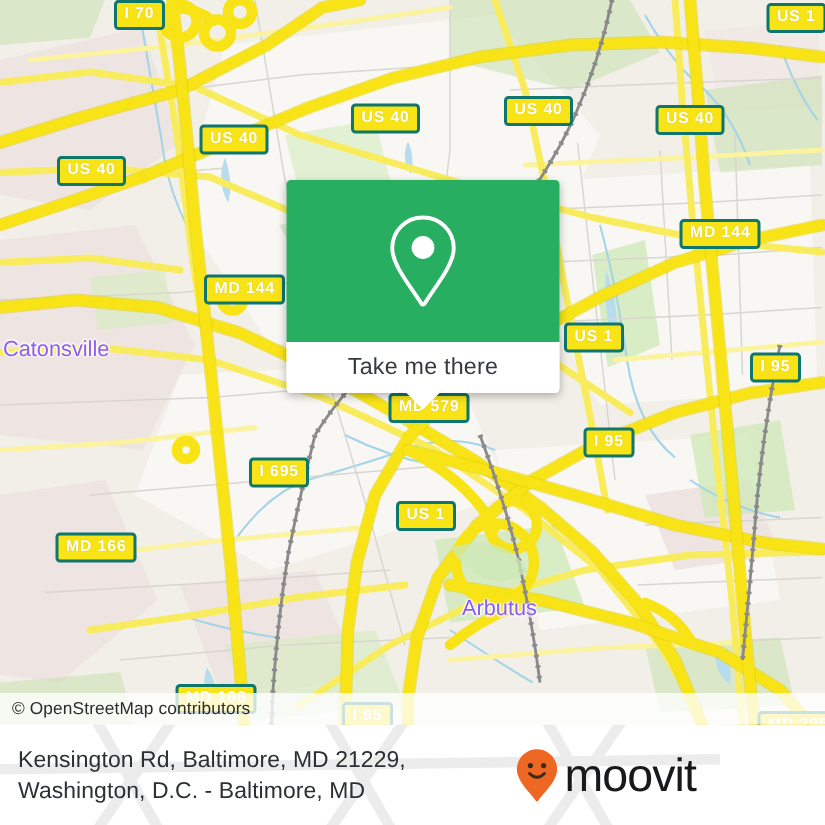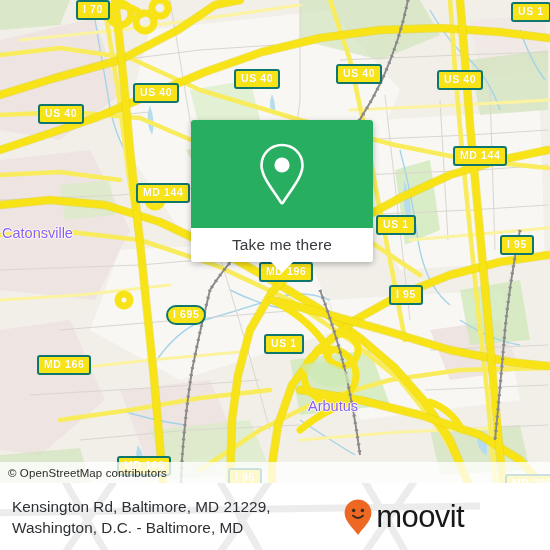--- a/index.html
+++ b/index.html
@@ -286,23 +286,23 @@
     <div class="shield" style="left:511px;top:2px;">US 1</div>
     <div class="shield" style="left:234px;top:69px;">US 40</div>
     <div class="shield" style="left:336px;top:64px;">US 40</div>
     <div class="shield" style="left:437px;top:70px;">US 40</div>
     <div class="shield" style="left:133px;top:83px;">US 40</div>
     <div class="shield" style="left:38px;top:104px;">US 40</div>
     <div class="shield" style="left:453px;top:146px;">MD 144</div>
     <div class="shield" style="left:136px;top:183px;">MD 144</div>
     <div class="shield" style="left:376px;top:215px;">US 1</div>
     <div class="shield" style="left:500px;top:235px;">I 95</div>
-    <div class="shield" style="left:259px;top:262px;">MD 196</div>
+    <div class="shield" style="left:259px;top:262px;">MD 579</div>
     <div class="shield" style="left:389px;top:285px;">I 95</div>
-    <div class="shield" style="left:166px;top:305px;border-radius:10px;">I 695</div>
+    <div class="shield" style="left:166px;top:305px;">I 695</div>
     <div class="shield" style="left:264px;top:334px;">US 1</div>
     <div class="shield" style="left:37px;top:355px;">MD 166</div>
     <div class="shield" style="left:117px;top:456px;">MD 166</div>
     <div class="shield" style="left:228px;top:468px;">I 95</div>
     <div class="shield" style="left:505px;top:474px;">MD 295</div>
 
     <div class="place" style="left:2px;top:225px;">Catonsville</div>
     <div class="place" style="left:265px;top:398px;margin-left:43px;">Arbutus</div>
 
     <div class="attrib">

